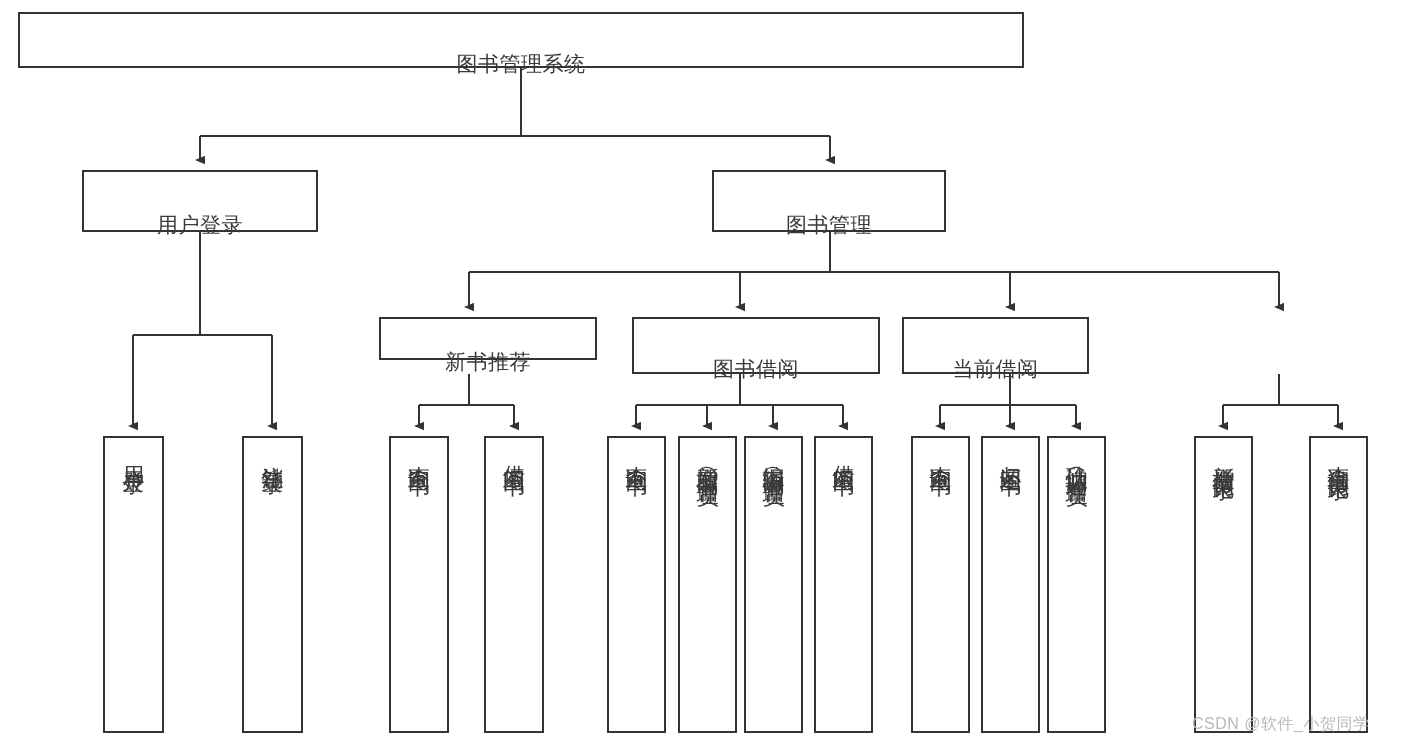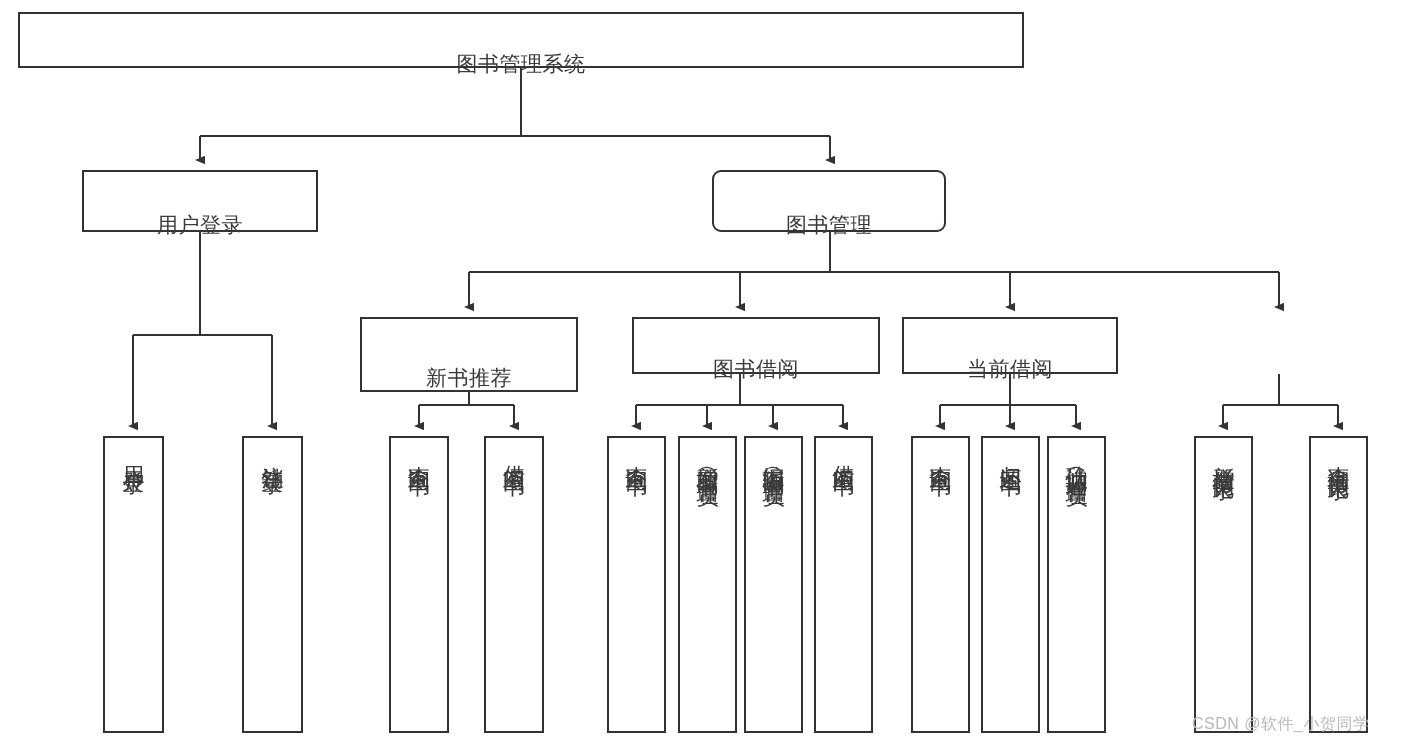--- a/index.html
+++ b/index.html
@@ -119,31 +119,31 @@
     </g>
   </svg>
 
   <div class="node h root" style="left:18px;top:12px;width:1006px;height:56px;">
     <span class="lbl">图书管理系统</span>
   </div>
 
   <div class="node h" style="left:82px;top:170px;width:236px;height:62px;">
     <span class="lbl">用户登录</span>
   </div>
-  <div class="node h" style="left:712px;top:170px;width:234px;height:62px;border-radius:9px;">
+  <div class="node h" style="left:712px;top:170px;width:234px;height:62px;">
     <span class="lbl">图书管理</span>
   </div>
 
-  <div class="node h" style="left:360px;top:317px;width:218px;height:75px;">
+  <div class="node h" style="left:379px;top:317px;width:218px;height:43px;">
     <span class="lbl">新书推荐</span>
   </div>
   <div class="node h" style="left:632px;top:317px;width:248px;height:57px;">
     <span class="lbl">图书借阅</span>
   </div>
-  <div class="node h" style="left:902px;top:317px;width:216px;height:57px;">
+  <div class="node h" style="left:902px;top:317px;width:187px;height:57px;">
     <span class="lbl">当前借阅</span>
   </div>
 
   <div id="leaf-layer">
       <div class="node v" style="left: 103px; top: 436px; width: 61px; height: 297px;">
         <span class="lbl">用户登录</span>
       </div>
       <div class="node v" style="left: 242px; top: 436px; width: 61px; height: 297px;">
         <span class="lbl">注销登录</span>
       </div>

